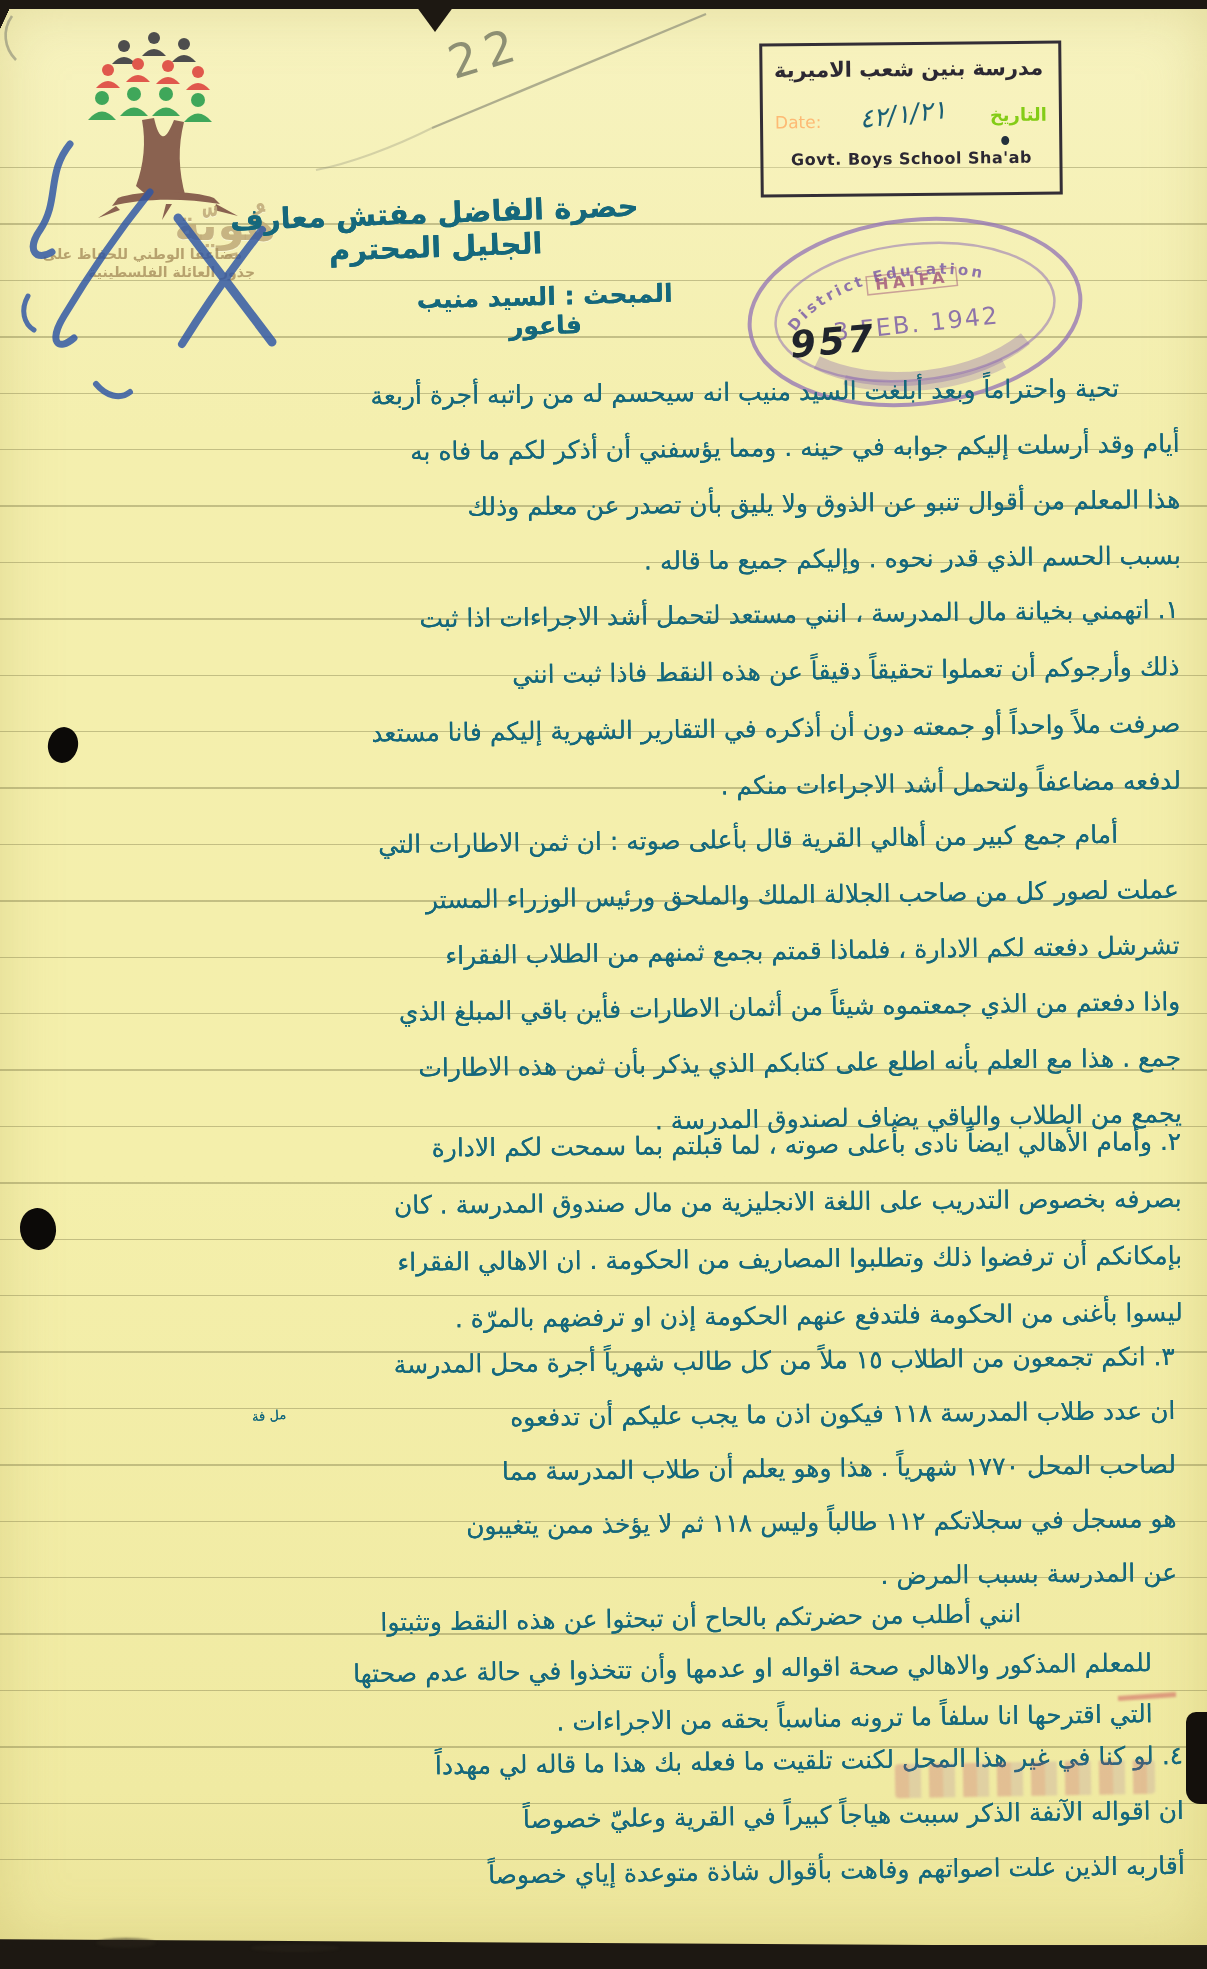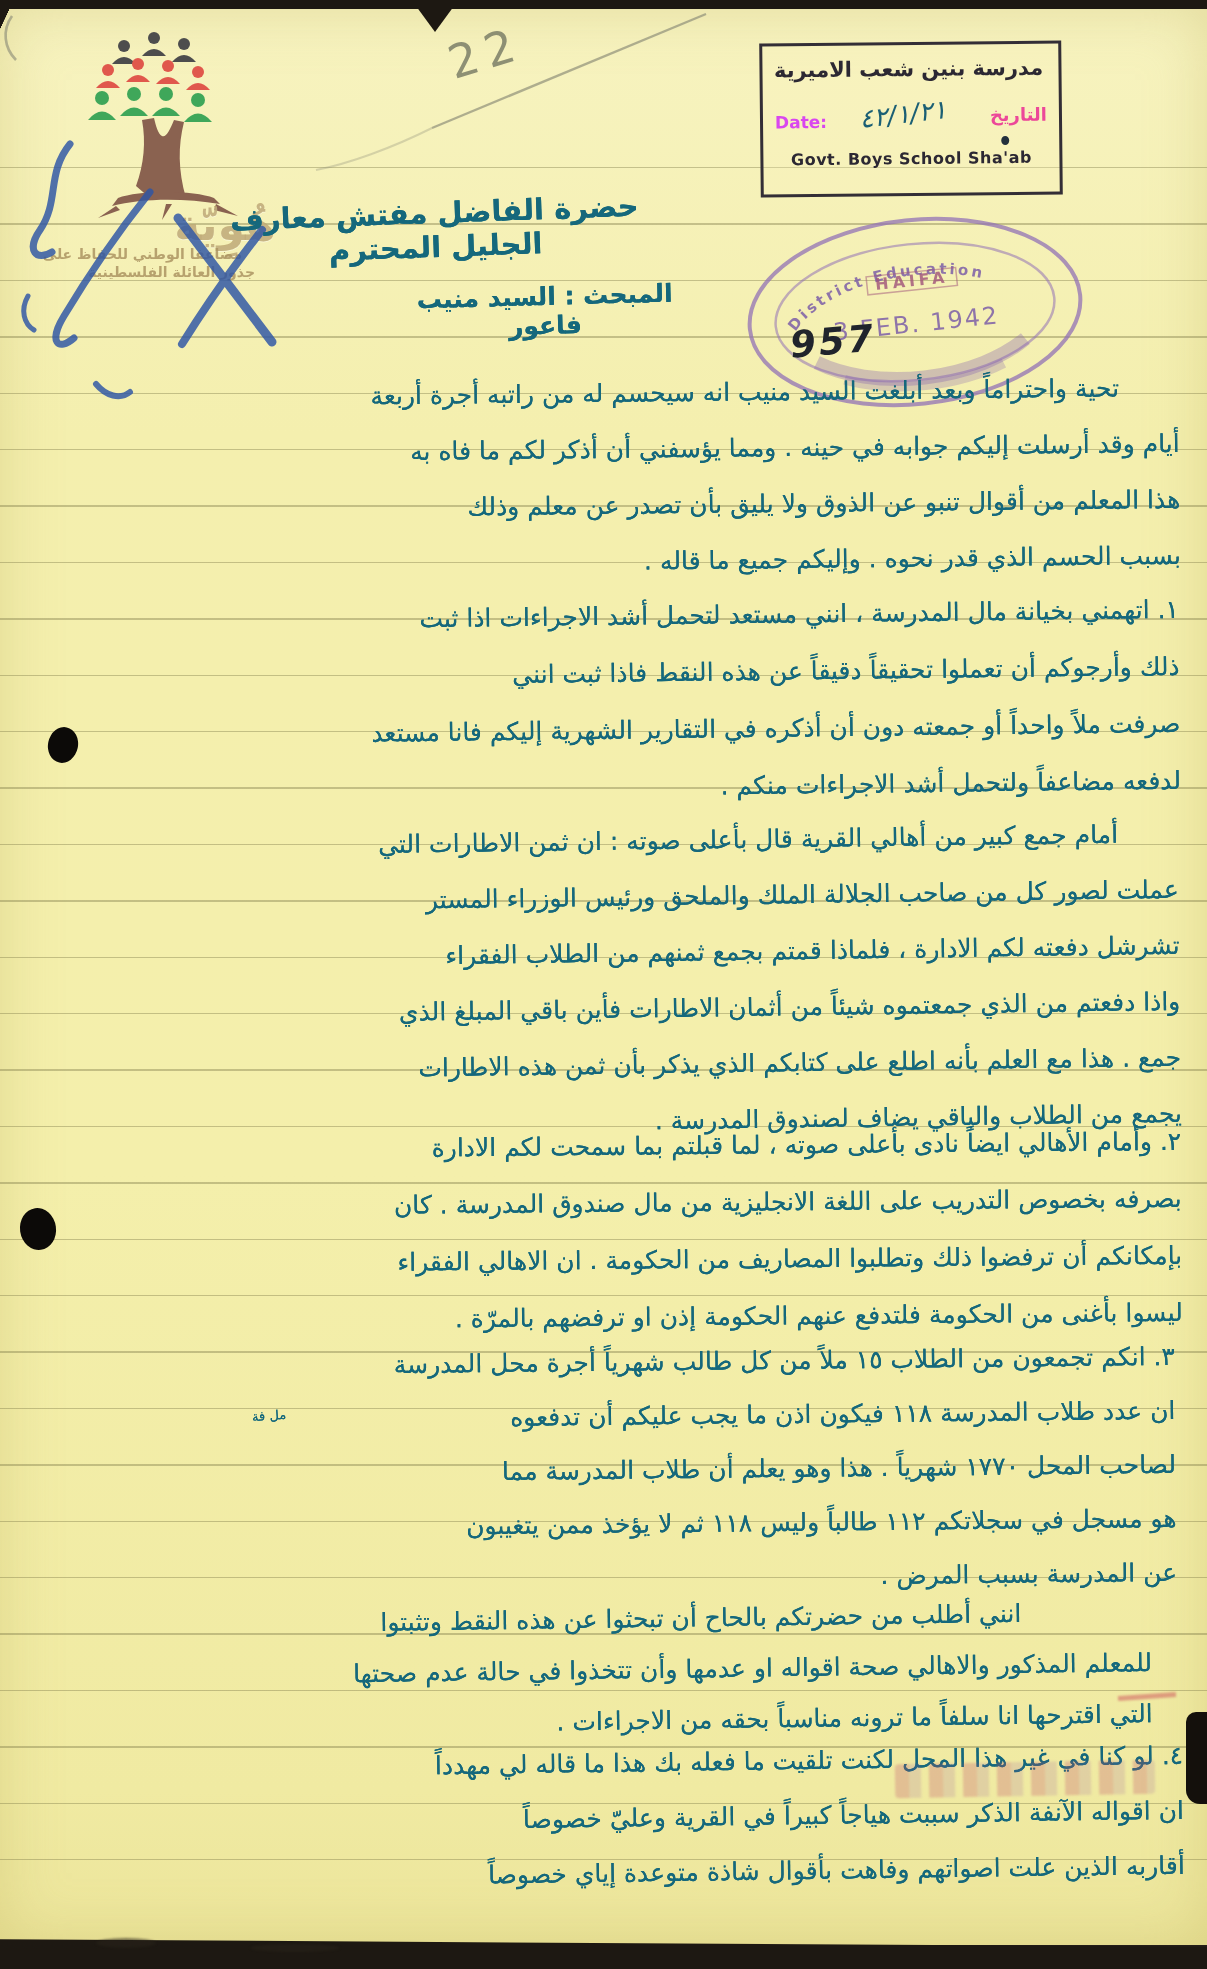--- a/index.html
+++ b/index.html
@@ -39,25 +39,25 @@
   #logo-tag1{top:246px;}
   #logo-tag2{top:264px;text-align:right;}
   
   #page-number{left:448px;top:26px;font-size:46px;color:#7c7f68;opacity:.85;
     transform:rotate(-17deg);letter-spacing:8px;}
   
   #stampbox{left:760px;top:42px;width:296px;height:148px;border:3.5px solid #332e36;
     transform:rotate(-.6deg);background:rgba(250,245,190,.25);}
   #stampbox-school-ar{left:10px;top:12px;width:272px;direction:rtl;text-align:center;
     font-size:21px;font-weight:bold;color:#2c2833;}
-  #stampbox-date-en{left:12px;top:66px;font-size:17px;color:#d946ef;font-weight:bold;}
+  #stampbox-date-en{left:12px;top:66px;font-size:17px;color:#fdba74;font-weight:normal;}
   #stampbox-date-val{left:70px;top:54px;width:140px;text-align:center;font-size:26px;
     color:#1b5f74;transform:rotate(-6deg);font-style:italic;}
   #stampbox-date-ar{left:218px;top:60px;width:66px;direction:rtl;font-size:18px;
-    font-weight:bold;color:#ec4899;}
+    font-weight:bold;color:#84cc16;}
   #inkdot{left:238px;top:92px;width:8px;height:9px;border-radius:50%;background:#23303c;}
   #stampbox-school-en{left:0;top:104px;width:296px;text-align:center;font-size:16px;
     letter-spacing:.5px;color:#2c2833;font-weight:bold;}
   
   #ovalstamp{left:742px;top:214px;width:346px;height:196px;transform:rotate(-6deg);}
   #oval-num{left:790px;top:320px;font-size:37px;color:#20242c;transform:rotate(-5deg);
     font-style:italic;font-weight:bold;letter-spacing:3px;}
   
   .ink{color:#15687c;text-shadow:0 0 .6px #15687c;direction:rtl;}
   .hand{white-space:pre-line;text-align:right;line-height:56px;font-size:25px;}

